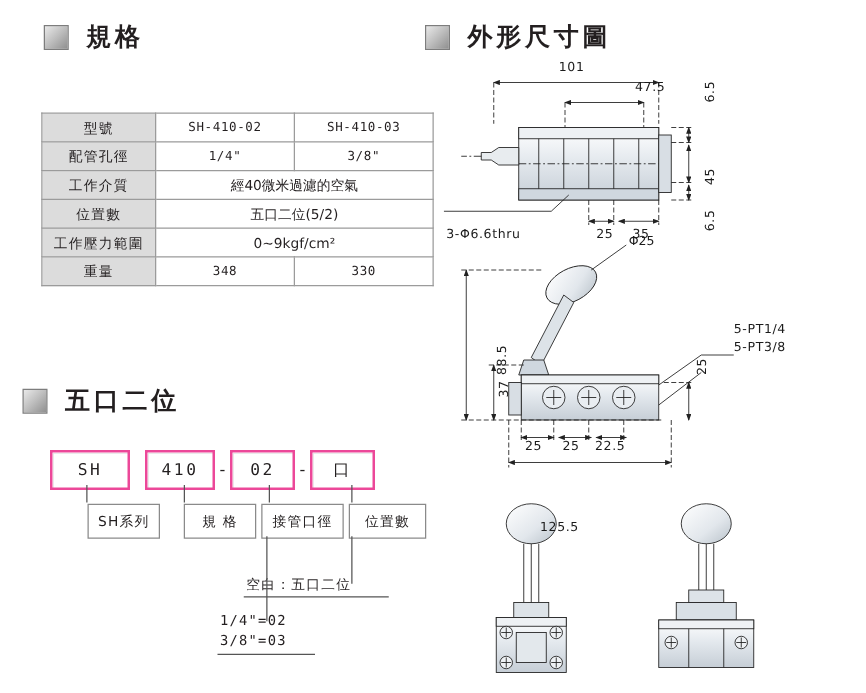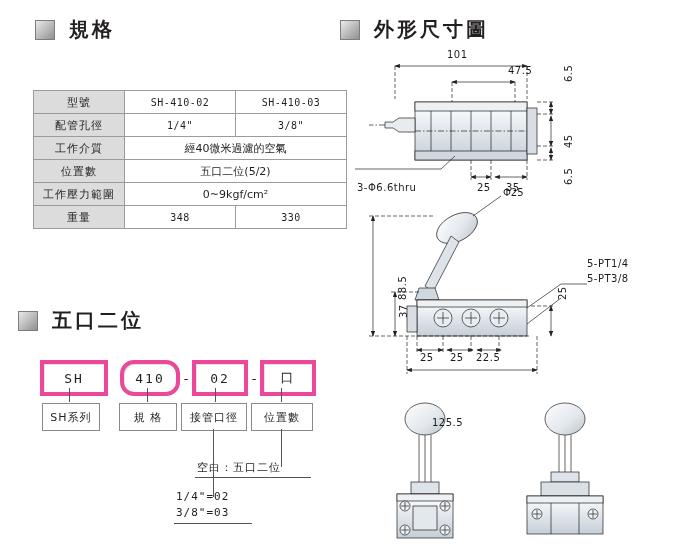--- a/index.html
+++ b/index.html
@@ -43,37 +43,38 @@
     background:#dcdcdc;
     width:86px;
     letter-spacing:1px;
   }
   table.spec td.val{width:106px;text-align:center;}
   .mono{font-family:"DejaVu Sans Mono","Liberation Mono",monospace;font-size:10px;letter-spacing:0.5px;}
 
   
   .code-row{display:flex;align-items:center;}
   .code-box{
-    border:4px solid #ec4899;
+    border:2px solid #ec4899;
     background:#fff;
     height:28px;
     display:flex;align-items:center;justify-content:center;
     font-size:13px;
     letter-spacing:2px;
     font-family:"DejaVu Sans Mono","Liberation Mono",monospace;
     box-shadow:1px 1px 0 #e3e3e3 inset;
   }
   .dash{width:12px;text-align:center;font-size:13px;}
   .desc-box{
     border:1px solid #8a8a8a;
     background:#fff;
     height:26px;
     display:flex;align-items:center;justify-content:center;
     font-size:11px;
     letter-spacing:1px;
+    margin-left:28px;
   }
   .note{
     font-size:11px;letter-spacing:1px;
   }
   .vline{background:#555;width:1px;}
   .hline{background:#555;height:1px;}
 
   
   .dimtxt{
     font-family:"DejaVu Sans","Liberation Sans",sans-serif;
@@ -133,21 +134,21 @@
       <td class="val mono">330</td>
     </tr>
   </tbody>
     </table>
 </div>
 
 <div class="abs" style="left:40px;top:360px;width:280px;">
   <div class="code-row">
     <div class="code-box" style="width:60px;">SH</div>
     <div style="width:12px;"></div>
-    <div class="code-box" style="width:52px;border-radius:14px;">410</div>
+    <div class="code-box" style="width:52px;">410</div>
     <div class="dash">-</div>
     <div class="code-box" style="width:48px;">02</div>
     <div class="dash">-</div>
     <div class="code-box" style="width:48px;">口</div>
   </div>
 </div>
 
 <div class="abs vline" style="left:69px;top:388px;height:14px;"></div>
 <div class="abs vline" style="left:147px;top:388px;height:14px;"></div>
 <div class="abs vline" style="left:215px;top:388px;height:14px;"></div>

